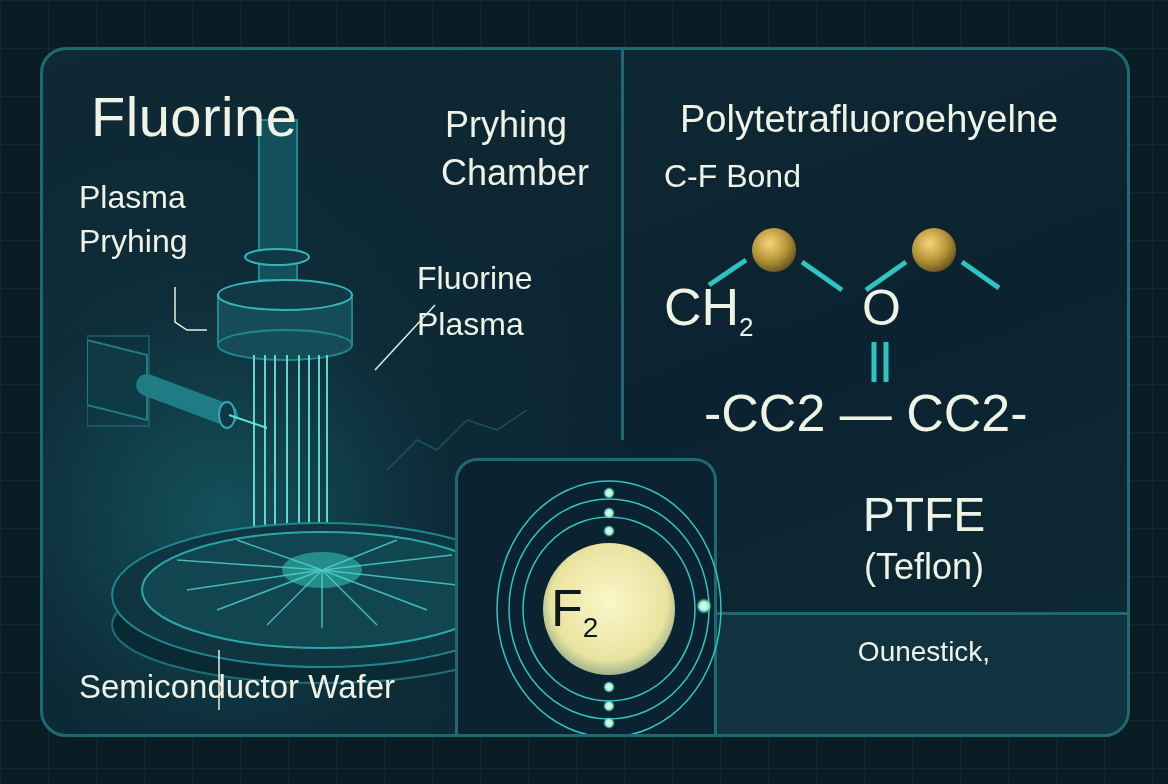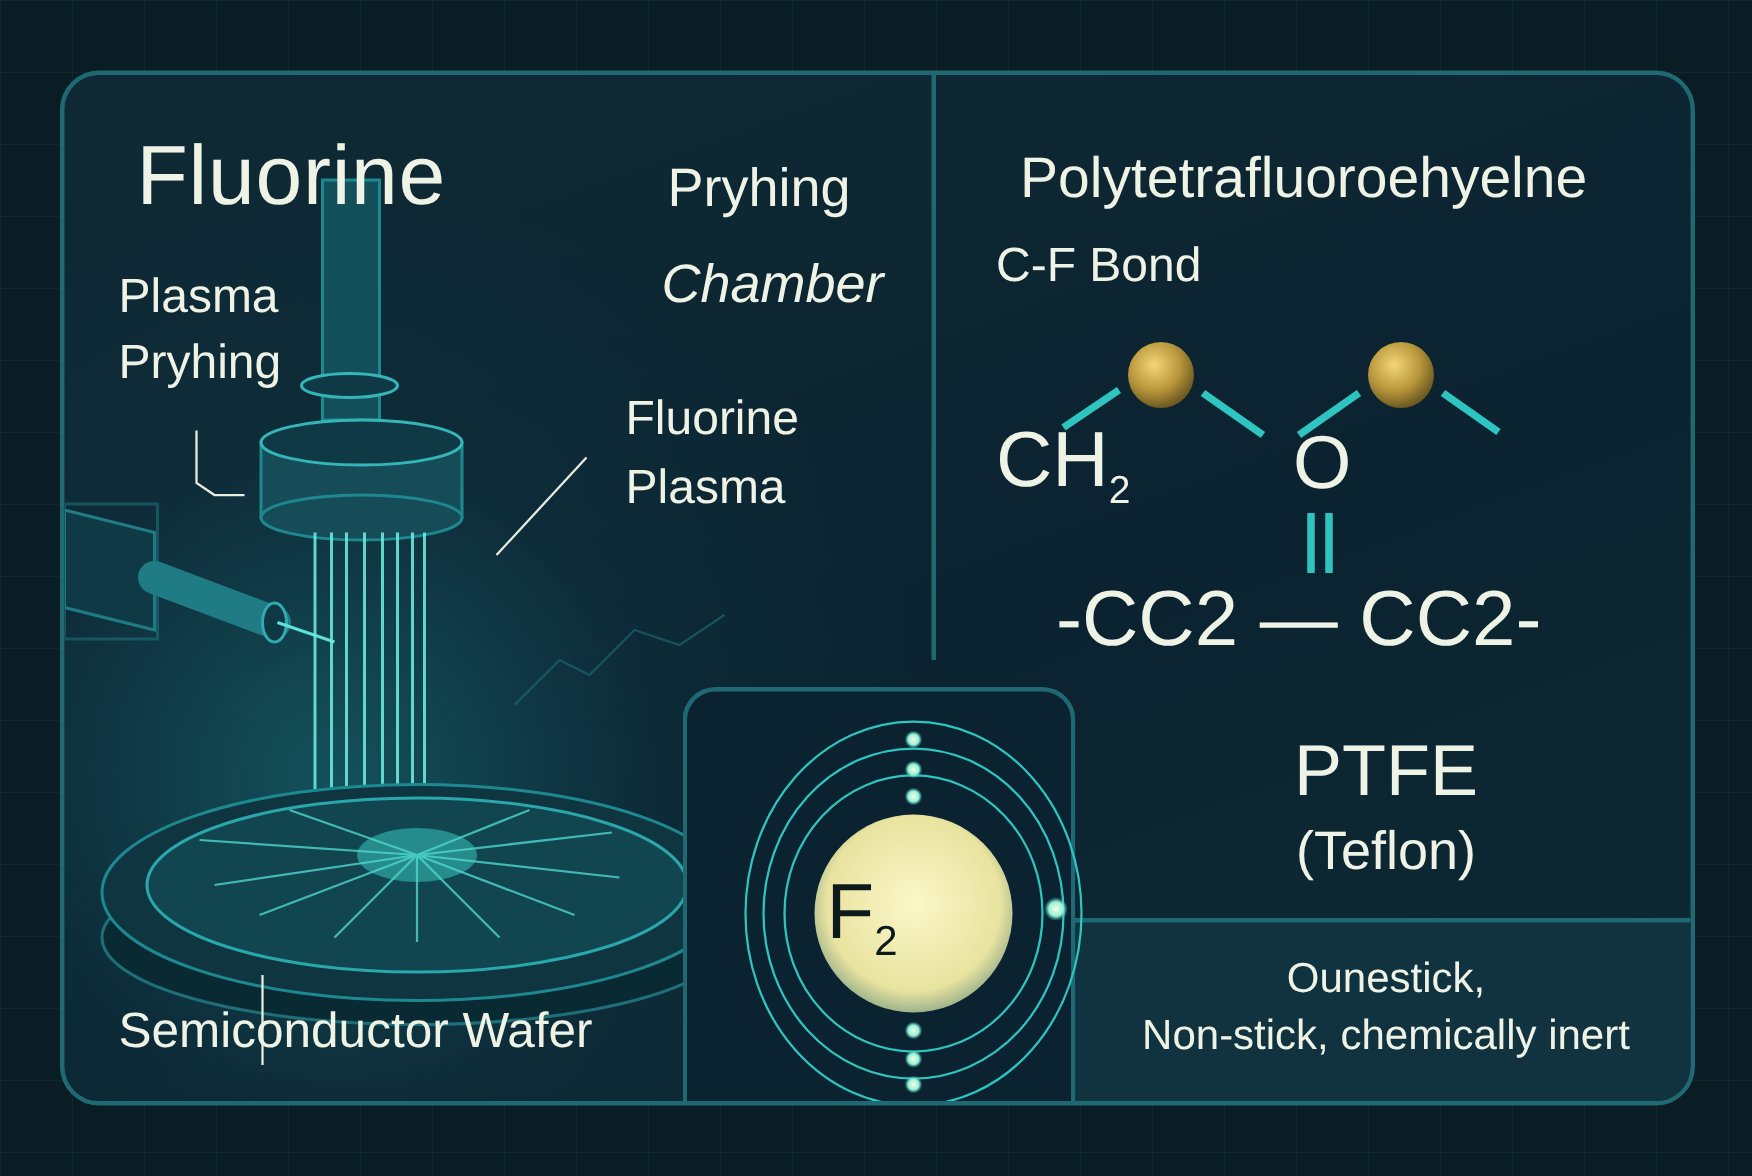--- a/index.html
+++ b/index.html
@@ -16,20 +16,21 @@
   .frame {
     position:absolute; left:40px; top:47px; width:1090px; height:690px;
     border:3px solid #1f6a72; border-radius:26px;
     background:linear-gradient(160deg,#0f2a35 0%, #0b2330 55%, #0d2a34 100%);
     box-sizing:border-box; overflow:hidden;
   }
   .divider-v { position:absolute; left:578px; top:0; width:3px; height:390px; background:#1f6a72; }
   .left-panel {
     position:absolute; left:0; top:0; width:578px; height:690px;
     background:radial-gradient(circle at 180px 470px, rgba(40,200,200,0.28) 0%, rgba(20,80,95,0.15) 35%, transparent 65%);
+    padding-left:44px;
   }
   .txt { position:absolute; font-weight:400; line-height:1.05; white-space:nowrap; color:#eef3e6; }
   .title-main { left:48px; top:38px; font-size:56px; letter-spacing:0.5px; }
   .lbl { font-size:36px; }
   .right-panel { position:absolute; left:581px; top:0; width:509px; height:690px; }
   .note-box {
     position:absolute; left:672px; top:562px; width:418px; height:128px;
     background:#10333f; border-top:3px solid #1f6a72;
   }
   .atom-box {
@@ -92,21 +93,21 @@
 
       <polyline points="88,237 88,272 100,280 120,280" fill="none" stroke="#e8eee0" stroke-width="1.5"></polyline>
       <line x1="348" y1="255" x2="288" y2="320" stroke="#e8eee0" stroke-width="1.5"></line>
       <line x1="132" y1="600" x2="132" y2="660" stroke="#e8eee0" stroke-width="1.5"></line>
 
       <polyline points="300,420 330,390 350,400 380,370 410,380 440,360" fill="none" stroke="#1f6f76" stroke-width="1.5" opacity="0.6"></polyline>
     </svg>
 
     <div class="txt title-main">Fluorine</div>
     <div class="txt lbl" style="left:402px; top:56px;">Pryhing</div>
-    <div class="txt lbl" style="left:398px; top:120px;font-style:italic;">Chamber</div>
+    <div class="txt lbl" style="left:398px; top:104px;">Chamber</div>
     <div class="txt lbl" style="left:36px; top:131px; font-size:32px;">Plasma</div>
     <div class="txt lbl" style="left:36px; top:175px; font-size:32px;">Pryhing</div>
     <div class="txt lbl" style="left:374px; top:212px; font-size:32px;">Fluorine</div>
     <div class="txt lbl" style="left:374px; top:258px; font-size:32px;">Plasma</div>
     <div class="txt lbl" style="left:36px; top:620px; font-size:33px;">Semiconductor Wafer</div>
   </div>
 
   <div class="divider-v"></div>
 
   <div class="right-panel">
@@ -135,21 +136,20 @@
 
     <div class="txt" style="left:40px; top:230px; font-size:52px;">
       <span>CH</span><sub style="font-size:26px;">2</sub>
     </div>
     <div class="txt" style="left:238px; top:232px; font-size:50px;">O</div>
     <div class="txt" style="left:80px; top:336px; font-size:52px;">-CC2 — CC2-</div>
   </div>
 
   <div class="note-box">
     <div class="txt" style="left:0; width:418px; text-align:center; top:22px; font-size:28px;">Ounestick,</div>
-    <div class="txt" style="left:0; width:418px; text-align:center; top:60px; font-size:28px;">Non-stick, chemically inert</div>
   </div>
 
   <div class="txt" style="left:672px; width:418px; text-align:center; top:440px; font-size:48px;">PTFE</div>
   <div class="txt" style="left:672px; width:418px; text-align:center; top:498px; font-size:36px;">(Teflon)</div>
 
   <div class="atom-box">
     <svg width="256" height="282">
       <defs>
         <radialGradient id="nuc" cx="50%" cy="45%" r="55%">
           <stop offset="0%" stop-color="#fbf7c8"></stop>

